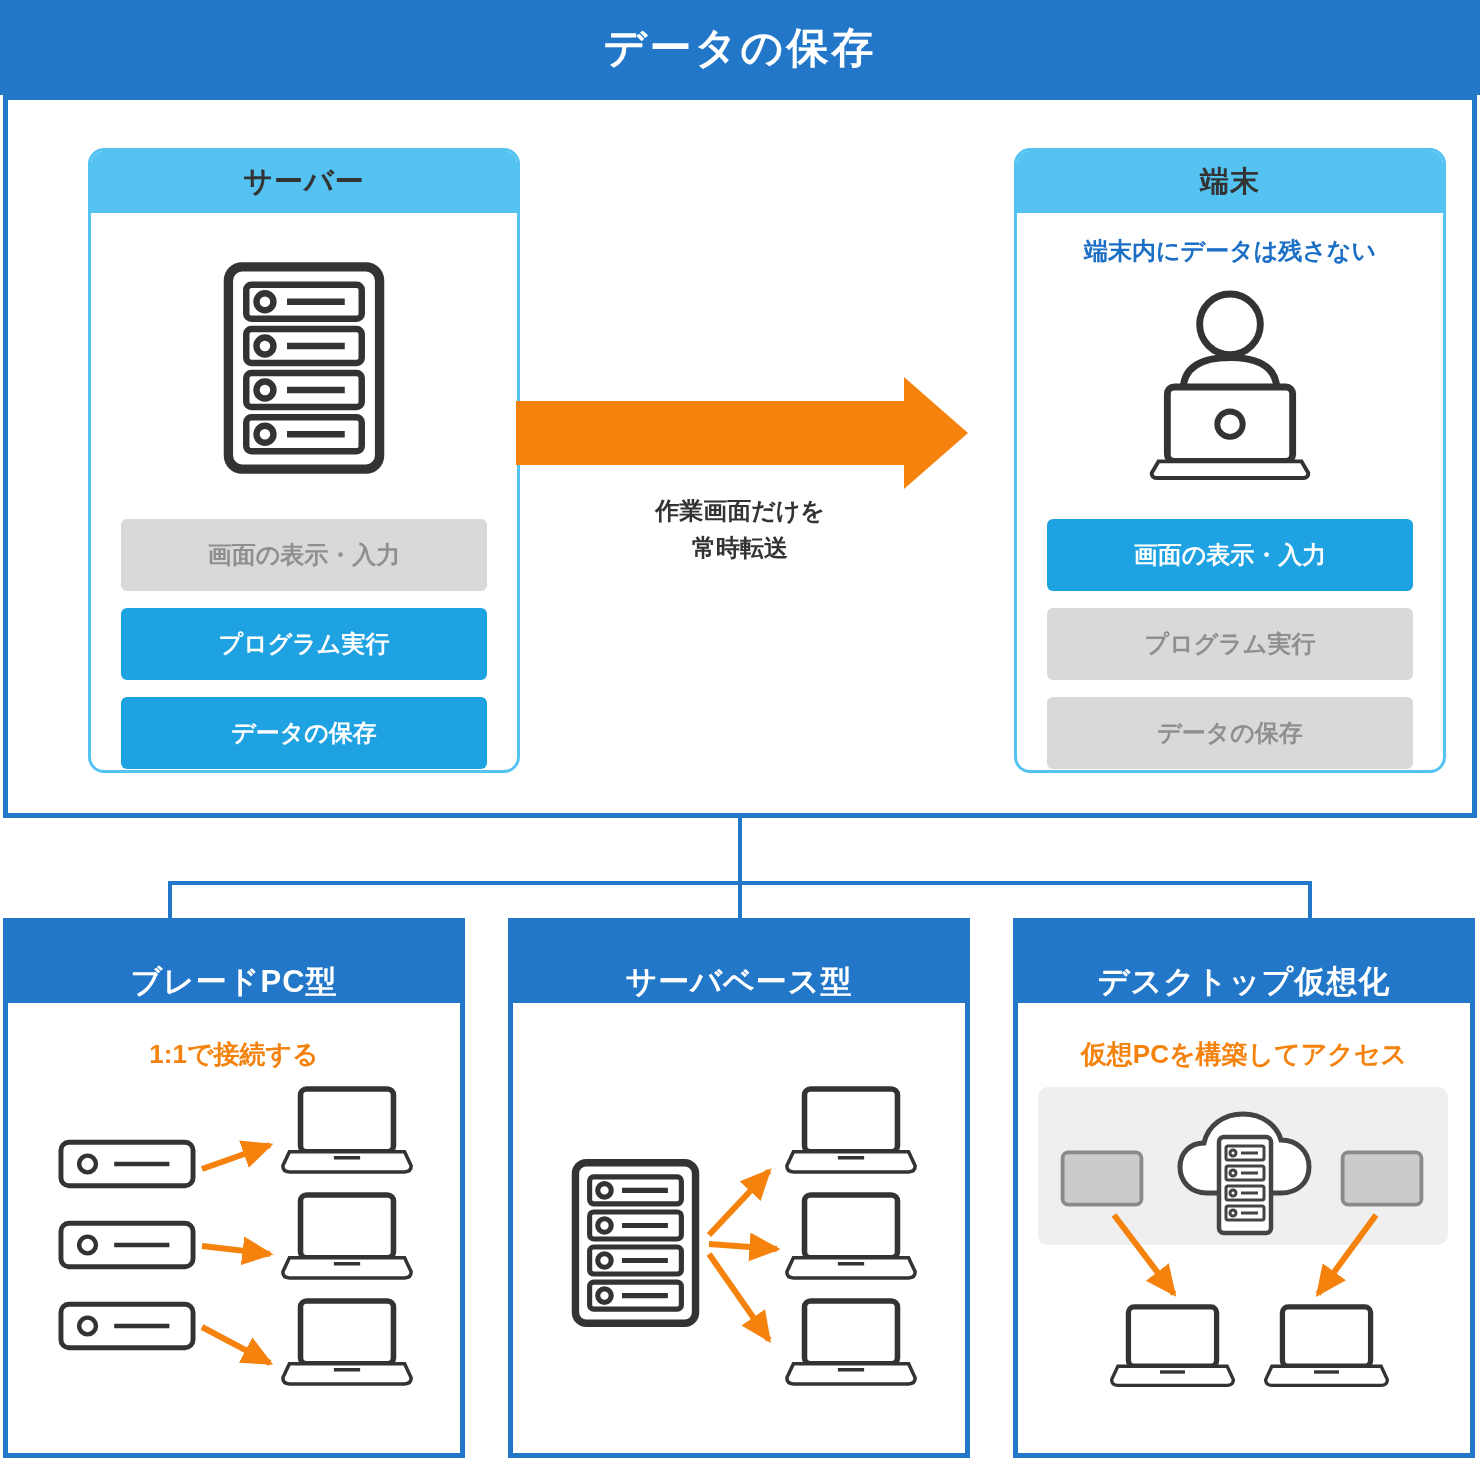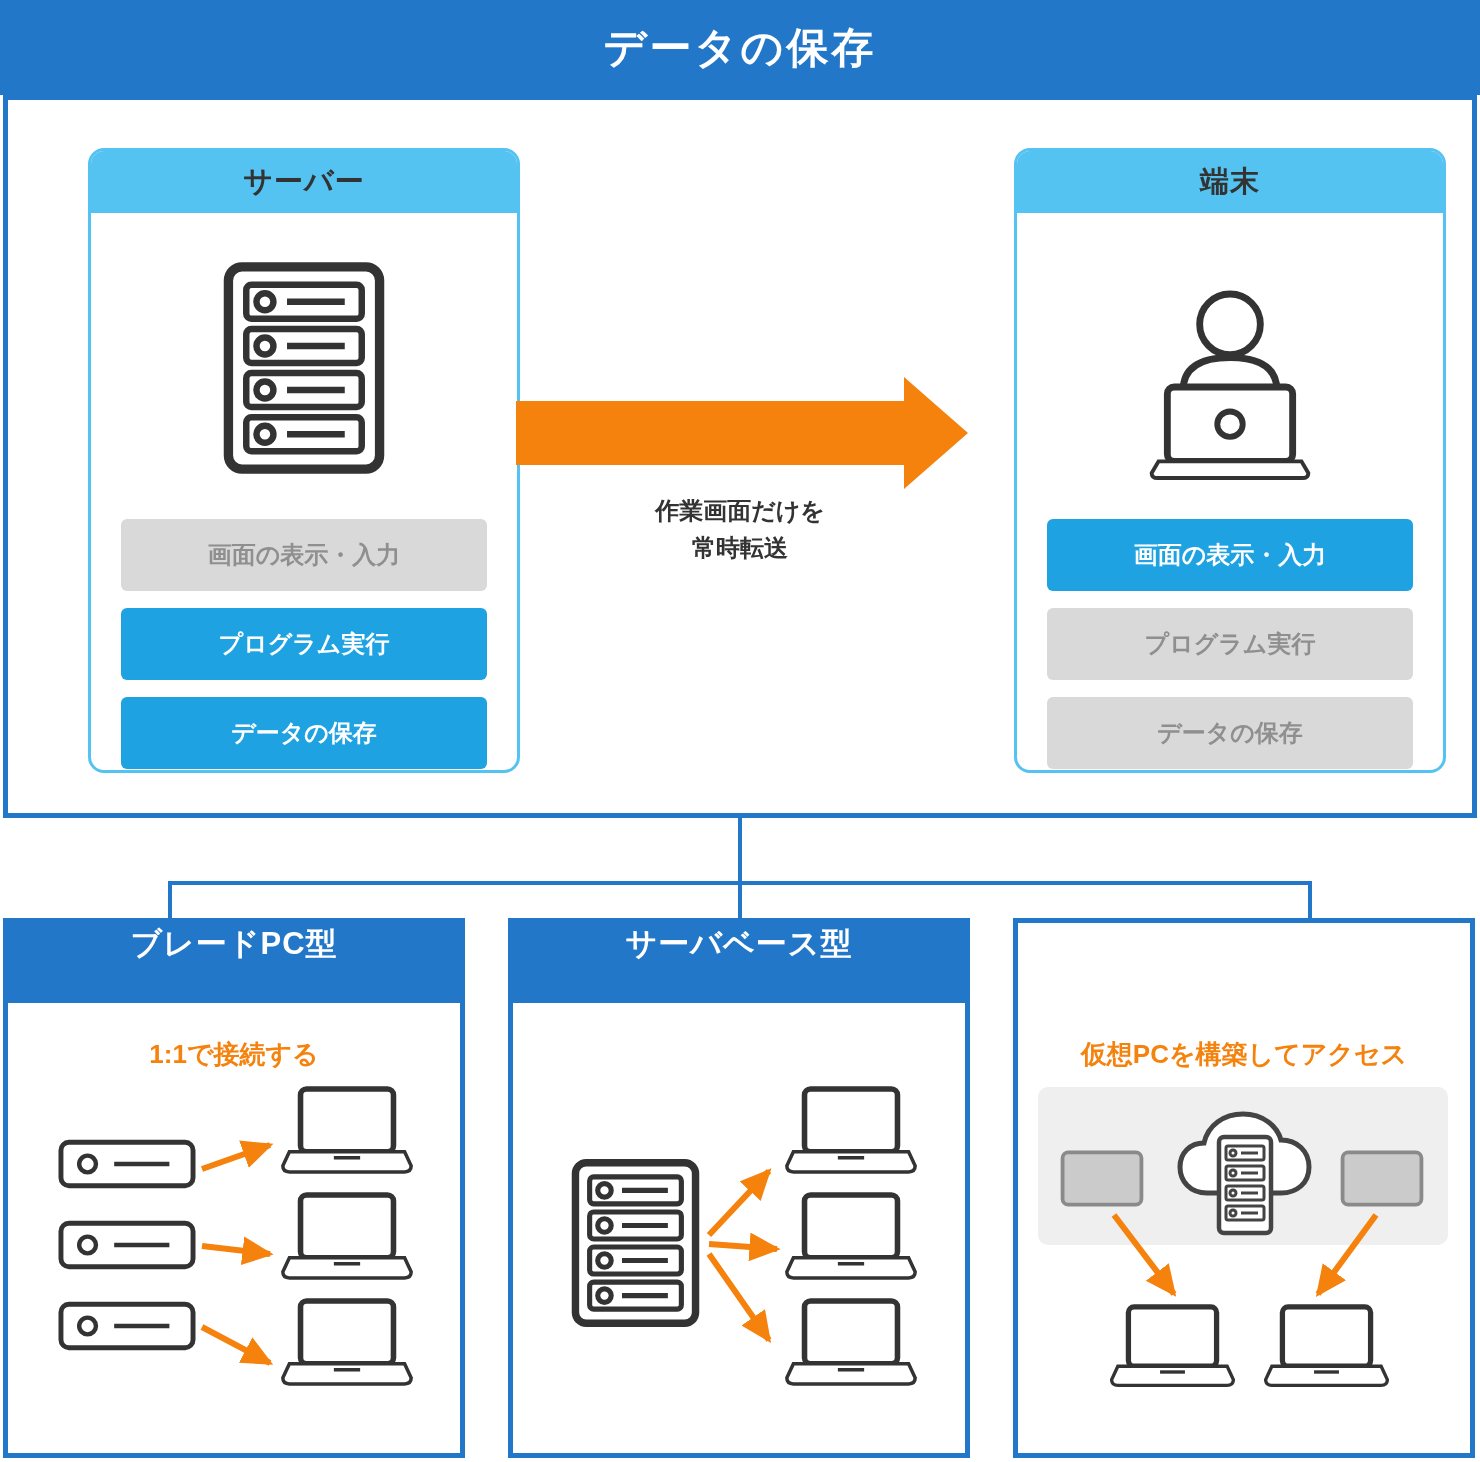--- a/index.html
+++ b/index.html
@@ -38,21 +38,21 @@
 
   .transfer-arrow{left:508px;top:277px;}
   .arrow-label{left:508px;top:301px;width:388px;height:64px;display:flex;align-items:center;
     justify-content:center;color:#fff;font-size:29px;font-weight:bold;letter-spacing:2px;}
   .arrow-caption{left:582px;top:392px;width:300px;text-align:center;font-size:24px;
     font-weight:bold;color:#333;line-height:37px;white-space:pre-line;}
 
   .conn{background:var(--blue);}
 
   .variant-card{position:absolute;top:918px;width:462px;height:540px;border:5px solid var(--blue);background:#fff;}
-  .variant-header{height:80px;background:var(--blue);display:flex;align-items:flex-start;
+  .variant-header{height:80px;background:var(--blue);display:flex;align-items:flex-end;
     justify-content:center;color:#fff;font-size:31px;font-weight:bold;letter-spacing:1px;}
   .variant-content{position:absolute;top:80px;left:0;right:0;bottom:0;}
   .variant-subtitle{position:absolute;top:34px;left:0;width:100%;text-align:center;
     font-size:26px;font-weight:bold;color:var(--orange);}
   .ic{position:absolute;}
   .arrows{position:absolute;left:0;top:0;}
   .vdi-panel{position:absolute;left:20px;top:84px;width:410px;height:158px;background:#EFEFEF;border-radius:10px;}
 </style>
 </head>
 <body>
@@ -96,20 +96,21 @@
     <svg class="abs transfer-arrow" width="452" height="112" viewBox="0 0 452 112">
       <polygon points="0,24 388,24 388,0 452,56 388,112 388,88 0,88" fill="#F5820D"></polygon>
     </svg>
     <div class="abs arrow-caption">作業画面だけを
 常時転送</div>
 
     <div class="inner-card terminal-card">
       <div class="inner-card-header">
         <span>端末</span>
       </div>
+      <div class="terminal-note">端末内にデータは残さない</div>
       <svg class="person-icon" width="186" height="206" viewBox="0 0 190 210">
         <circle cx="95" cy="42" r="31" fill="#fff" stroke="#333" stroke-width="7"></circle>
         <path d="M47 110 Q47 76 95 76 Q143 76 143 110" fill="none" stroke="#333" stroke-width="7"></path>
         <rect x="31" y="106" width="128" height="76" rx="7" fill="#fff" stroke="#333" stroke-width="7"></rect>
         <circle cx="95" cy="144" r="13" fill="#fff" stroke="#333" stroke-width="6"></circle>
         <path d="M22 182 L168 182 L175 194 Q175 199 169 199 L21 199 Q15 199 15 194 Z" fill="#fff" stroke="#333" stroke-width="4"></path>
       </svg>
       <div class="btn-stack">
         <div class="fn-btn blue">画面の表示・入力</div>
         <div class="fn-btn gray">プログラム実行</div>
@@ -226,20 +227,23 @@
         <g stroke="#F5820D" stroke-width="6">
           <line x1="196" y1="232" x2="256" y2="168" marker-end="url(#ah-b)"></line>
           <line x1="196" y1="241" x2="264" y2="246" marker-end="url(#ah-b)"></line>
           <line x1="196" y1="251" x2="256" y2="337" marker-end="url(#ah-b)"></line>
         </g>
       </svg>
     </div>
   </div>
 
   <div class="variant-card" style="left:1013px;">
+    <div class="variant-header">
+      <span>デスクトップ仮想化</span>
+    </div>
     <div class="variant-content">
       <div class="variant-subtitle">仮想PCを構築してアクセス</div>
 
       <div class="vdi-panel"></div>
 
       <svg class="ic" style="left:42px;top:147px;" width="84" height="57" viewBox="0 0 88 60">
         <rect x="2.5" y="2.5" width="83" height="55" rx="6" fill="#CBCBCB" stroke="#8A8A8A" stroke-width="4"></rect>
       </svg>
       <svg class="ic" style="left:322px;top:147px;" width="84" height="57" viewBox="0 0 88 60">
         <rect x="2.5" y="2.5" width="83" height="55" rx="6" fill="#CBCBCB" stroke="#8A8A8A" stroke-width="4"></rect>

